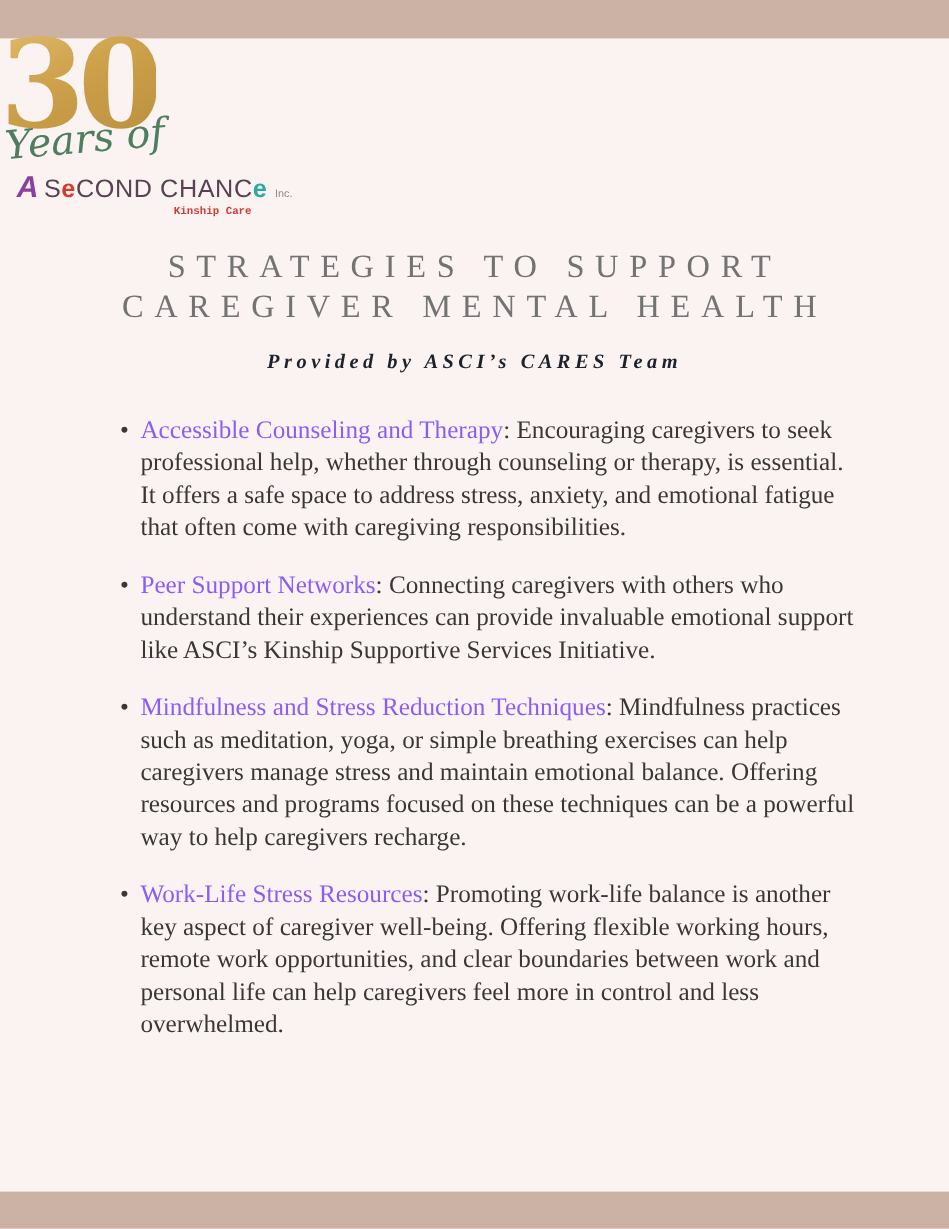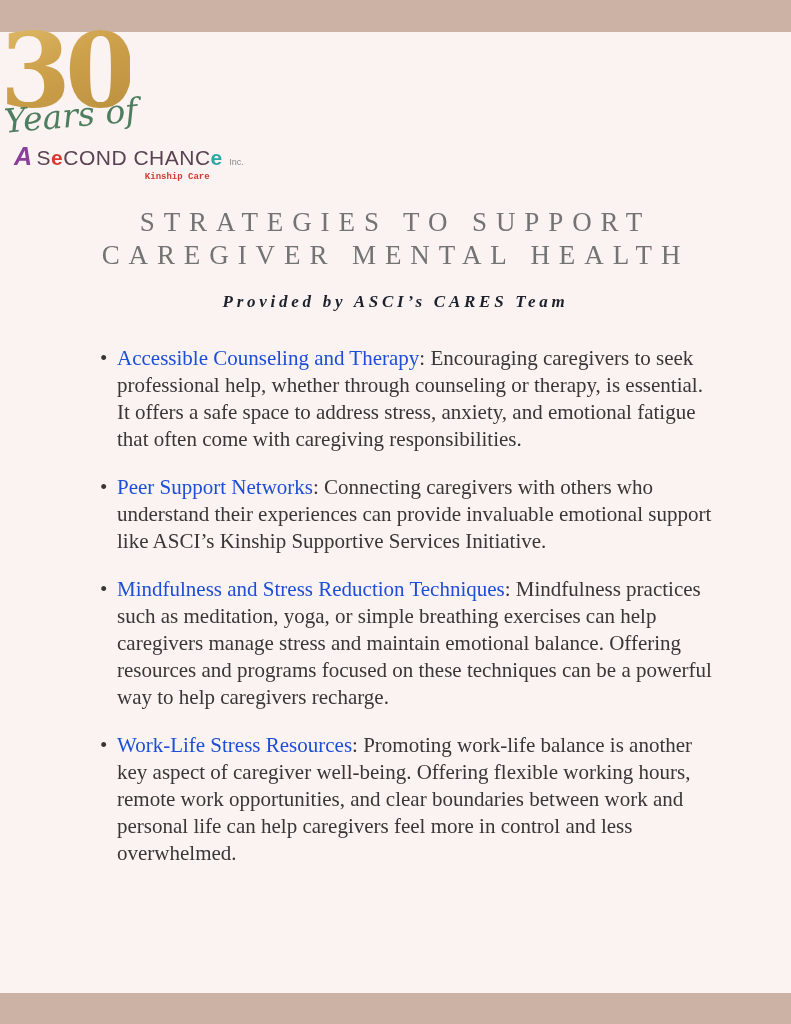--- a/index.html
+++ b/index.html
@@ -144,21 +144,21 @@
     text-align: left;
   }
   ul.bullets li::before {
     content: "\2022";
     position: absolute;
     left: 0;
     top: 0;
     color: #393735;
   }
   .lead {
-    color: #1d4ed8;
+    color: #8b5cf6;
     text-align: right;
   }
 </style>
 </head>
 <body>
 
 <div class="top-bar"></div>
 
 <div class="logo-row">
   <div class="logo-30">

